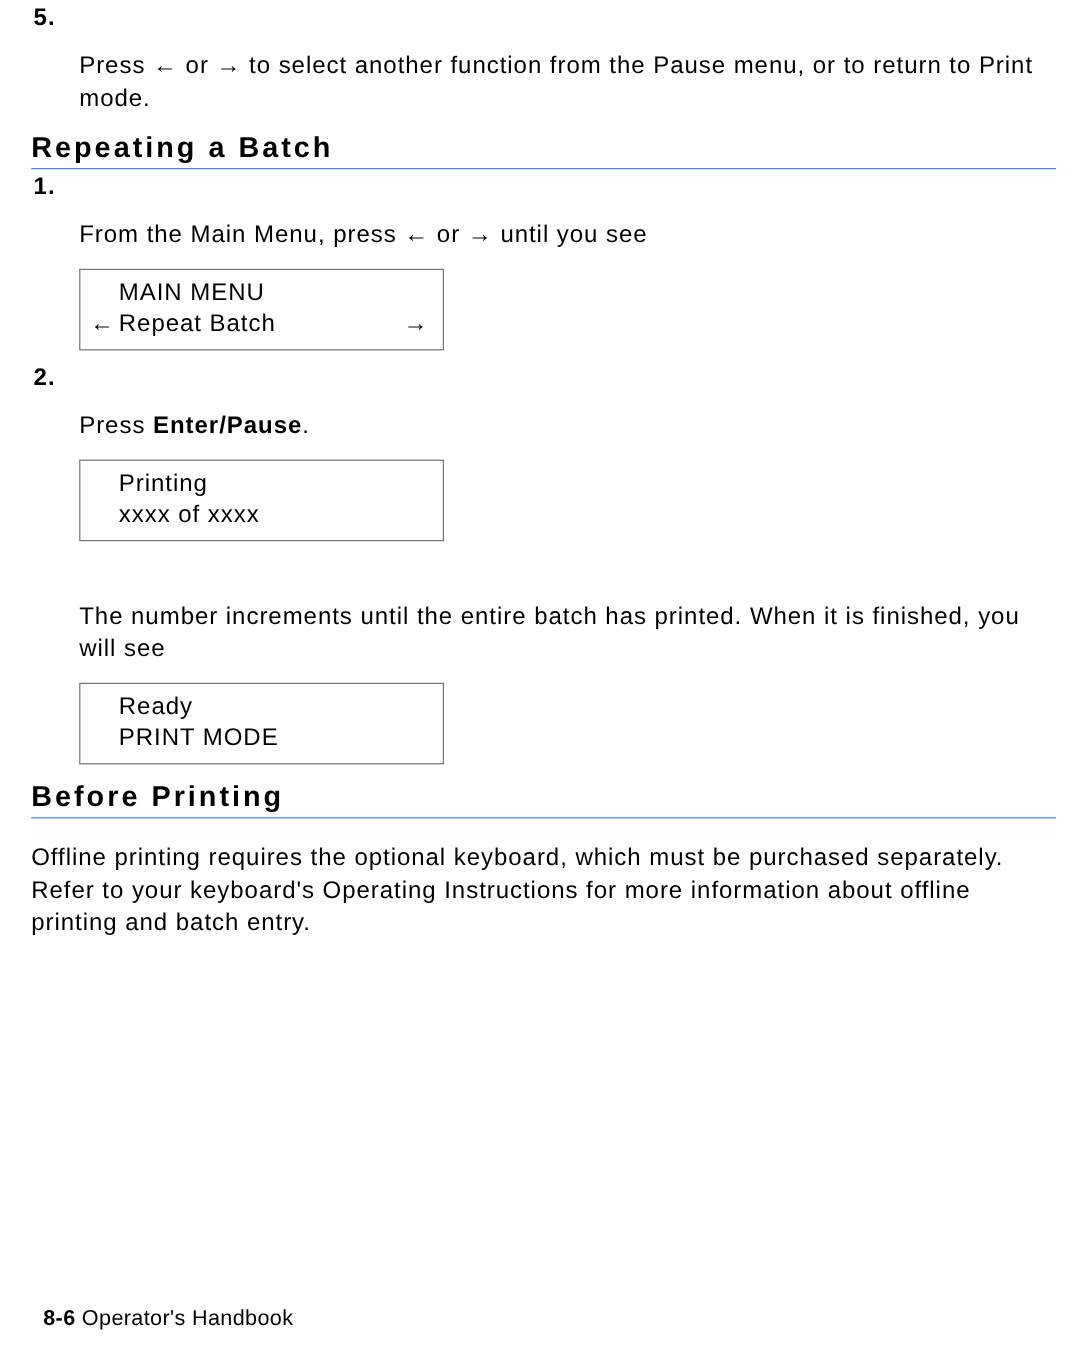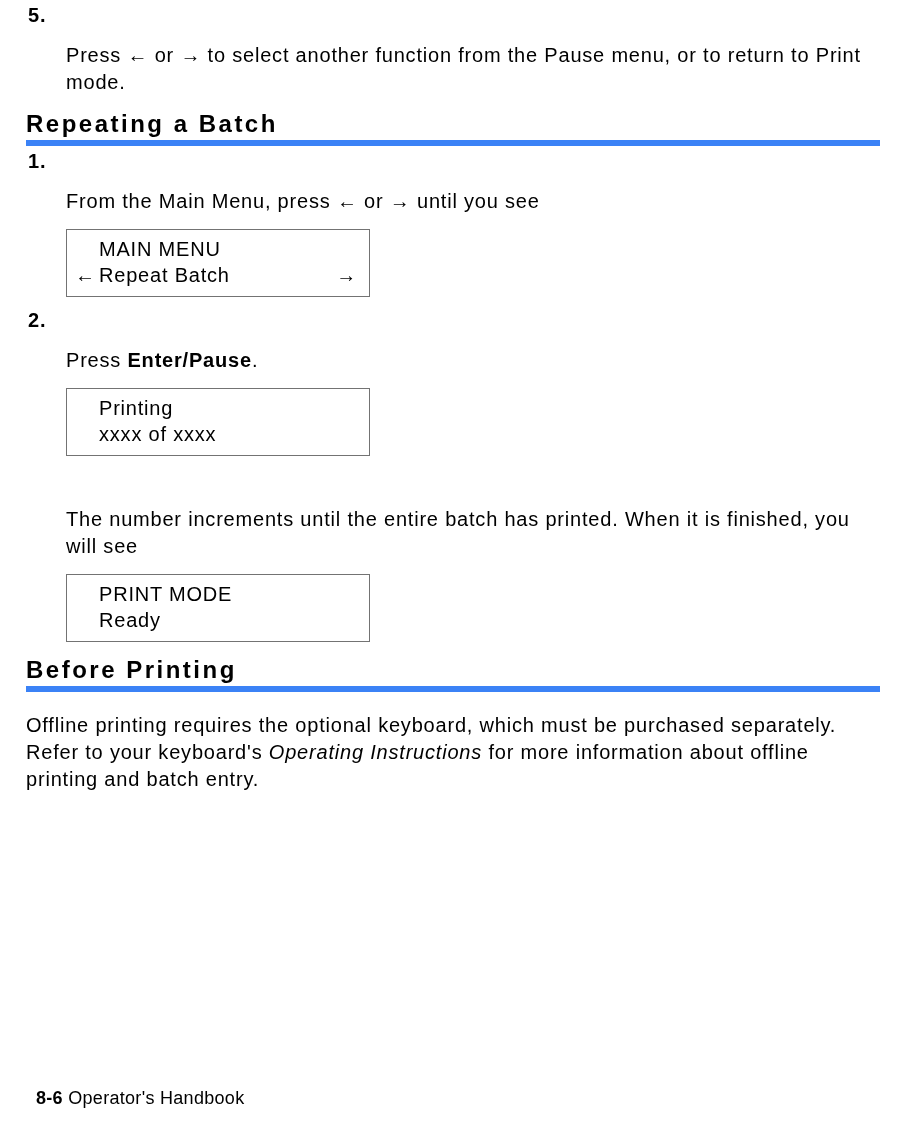--- a/index.html
+++ b/index.html
@@ -34,21 +34,21 @@
     flex: 1;
     line-height: 1.35;
     margin-top: 38px;
   }
   .section-heading {
     font-weight: bold;
     font-size: 24px;
     letter-spacing: 2.5px;
     margin: 14px 0 4px 0;
     padding-bottom: 2px;
-    border-bottom: 6px solid #3b82f6;
+    border-bottom: 1px solid #3b82f6;
   }
   .para {
     line-height: 1.35;
     margin: 20px 0 18px 0;
   }
   .display-box {
     border: 1px solid #737373;
     width: 286px;
     margin: 8px 0 12px 40px;
     padding: 6px 8px 8px 8px;
@@ -70,21 +70,21 @@
   .display-arrow-right {
     flex: 1;
     text-align: right;
     font-weight: bold;
     padding-right: 4px;
   }
   .display-line {
     padding-left: 24px;
   }
   .bold { font-weight: bold; text-align: center; }
-  .italic { font-style: italic; }
+  .italic { }
   .arrow-glyph {
     font-weight: bold;
   }
   .footer {
     position: absolute;
     bottom: 24px;
     left: 36px;
     font-size: 18px;
     letter-spacing: 0.3px;
   }
@@ -132,22 +132,22 @@
     <div class="display-line">Printing</div>
     <div class="display-line">xxxx of xxxx</div>
   </div>
 
   <div class="step">
     <div class="step-num"></div>
     <div class="step-body">The number increments until the entire batch has printed.  When it is finished, you will see</div>
   </div>
 
   <div class="display-box">
+    <div class="display-line">Ready</div>
     <div class="display-line">PRINT MODE</div>
-    <div class="display-line">Ready</div>
   </div>
 
   <div class="section-heading">Before Printing</div>
 
   <div class="para">
     <span>Offline printing requires the optional keyboard, which must be purchased separately.  Refer to your keyboard's </span><span class="italic">Operating Instructions</span><span> for more information about offline printing and batch entry.</span>
   </div>
 
 </div>
 

